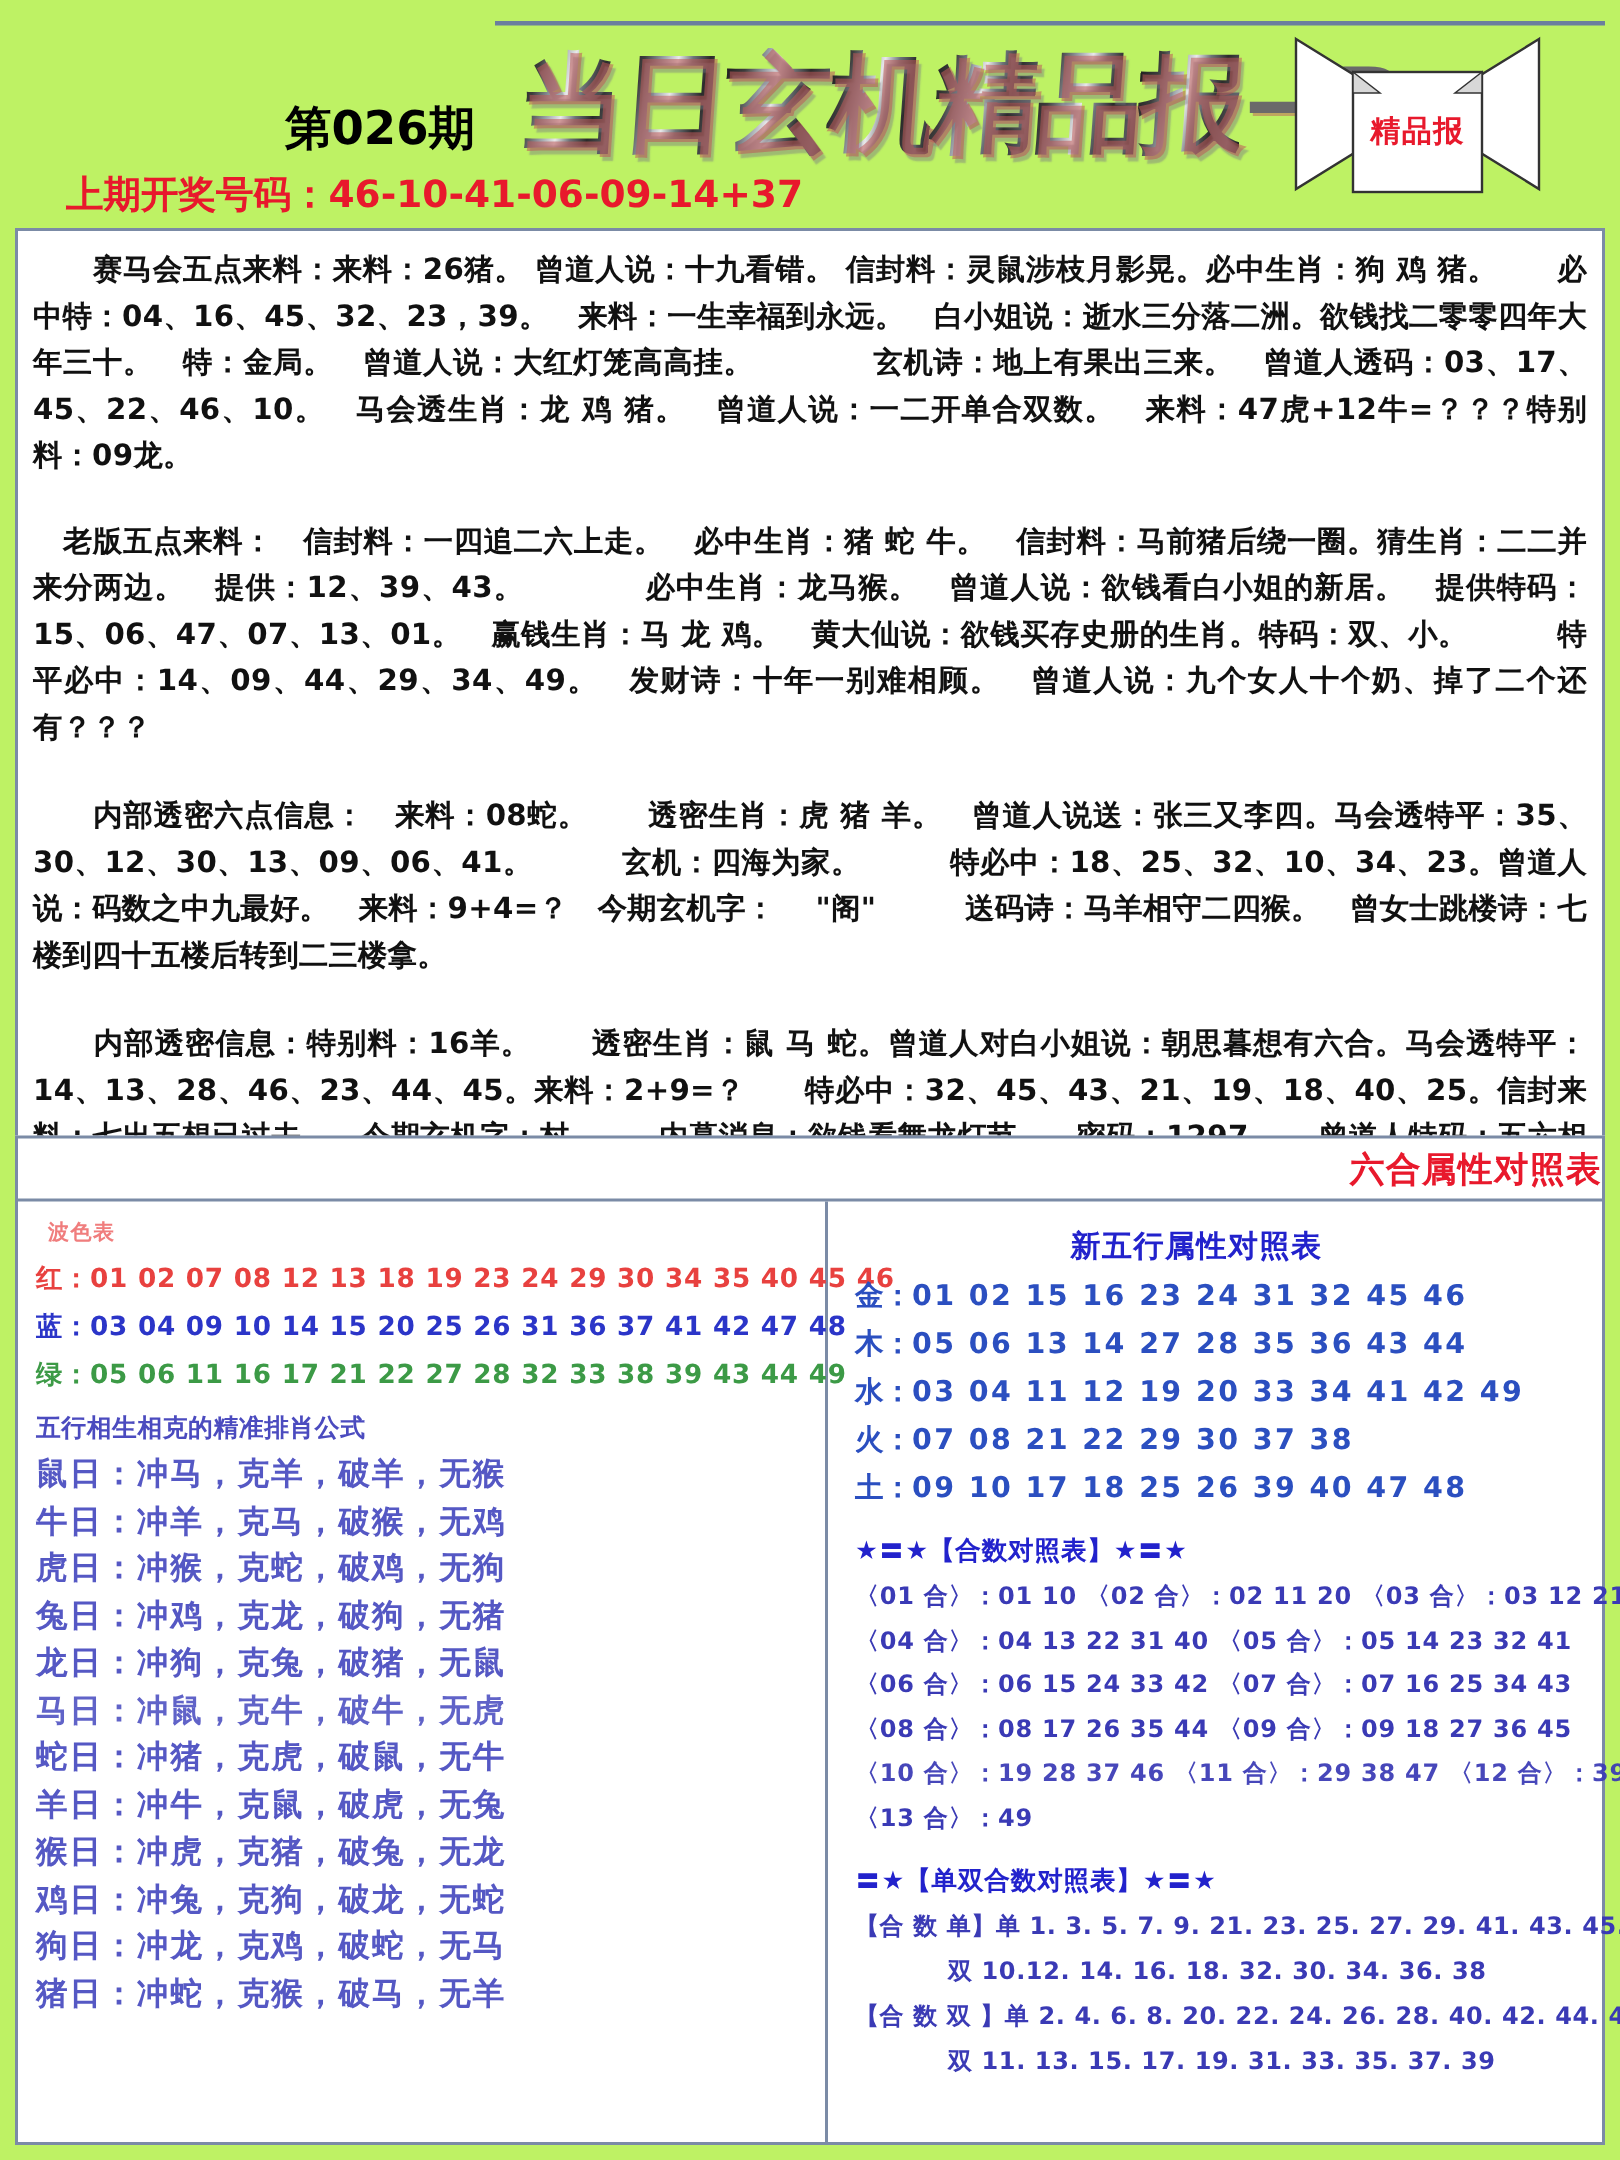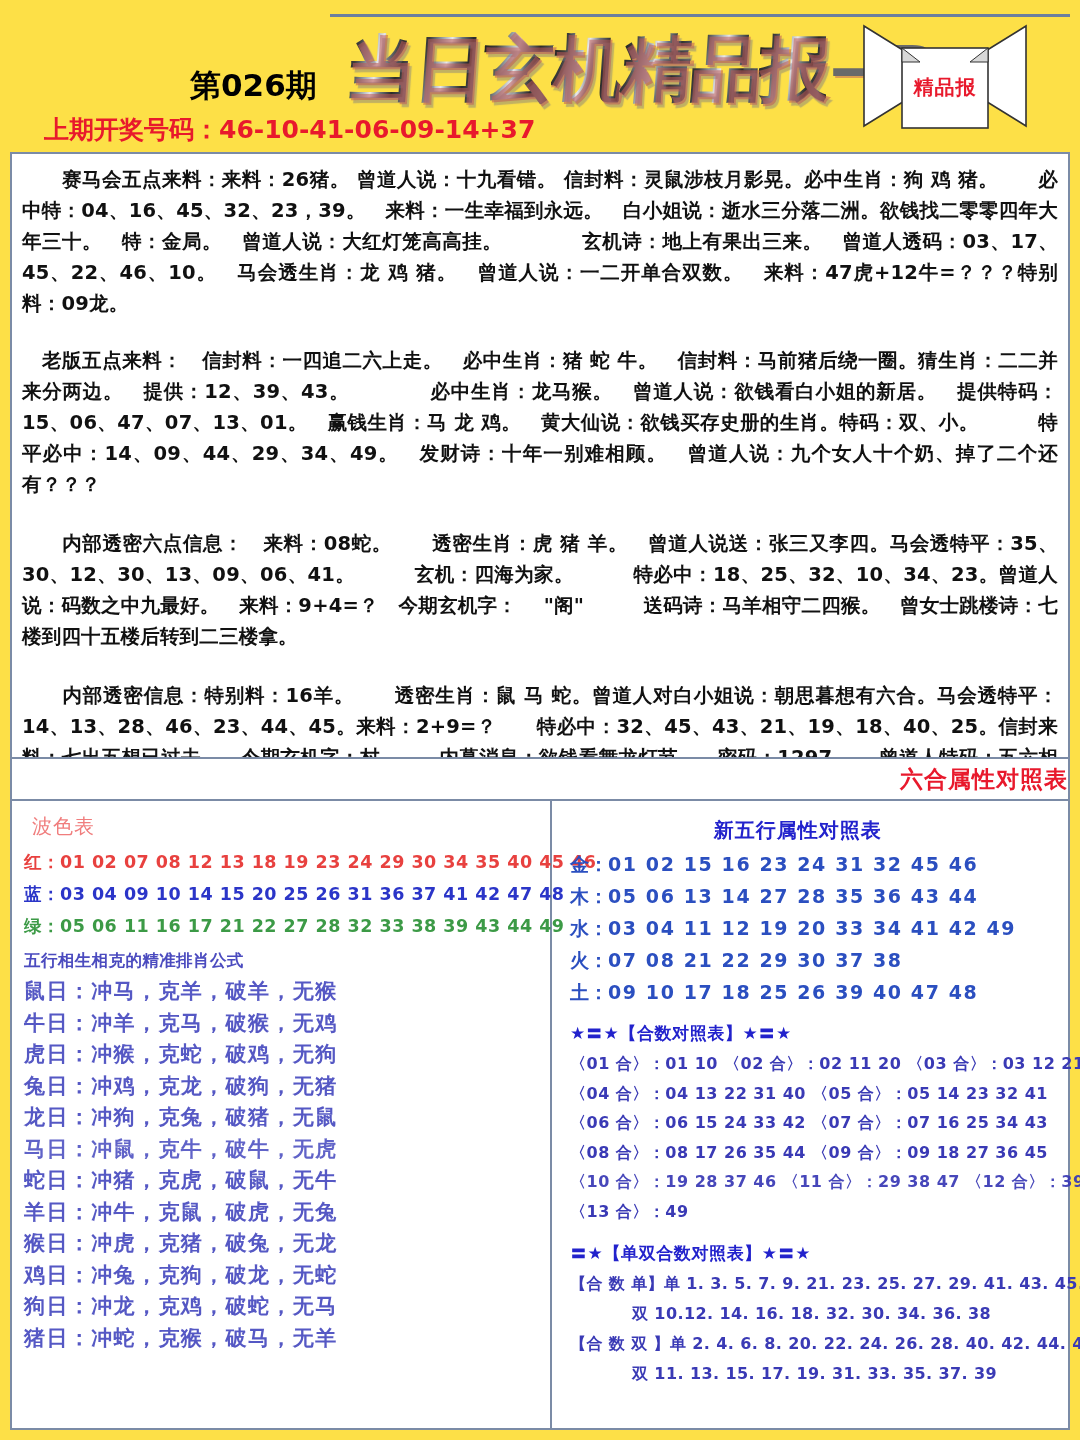--- a/index.html
+++ b/index.html
@@ -14,21 +14,21 @@
     color: #000;
     position: relative;
     overflow: hidden;
   }
 
   .page {
     width: 1080px;
     height: 1440px;
     position: relative;
     box-sizing: border-box;
-    background: #fde047;
+    background: #bef264;
   }
 
   
   .header {
     position: relative;
     height: 150px;
   }
   .top-rule {
     position: absolute;
     left: 330px;
@@ -175,22 +175,22 @@
     border-right: 2px solid #7b8ba6;
     padding: 10px 0 0 12px;
   }
   .col-right {
     flex: 1;
     box-sizing: border-box;
     padding: 10px 0 0 18px;
   }
 
   .sub-title-red {
-    font-size: 20px;
-    font-weight: normal;
+    font-size: 14px;
+    font-weight: bold;
     color: #f07d7d;
     margin: 2px 0 6px 8px;
     letter-spacing: 1px;
   }
   .wave-row {
     font-size: 17.5px;
     font-weight: bold;
     line-height: 32px;
     letter-spacing: 0.5px;
     white-space: nowrap;

